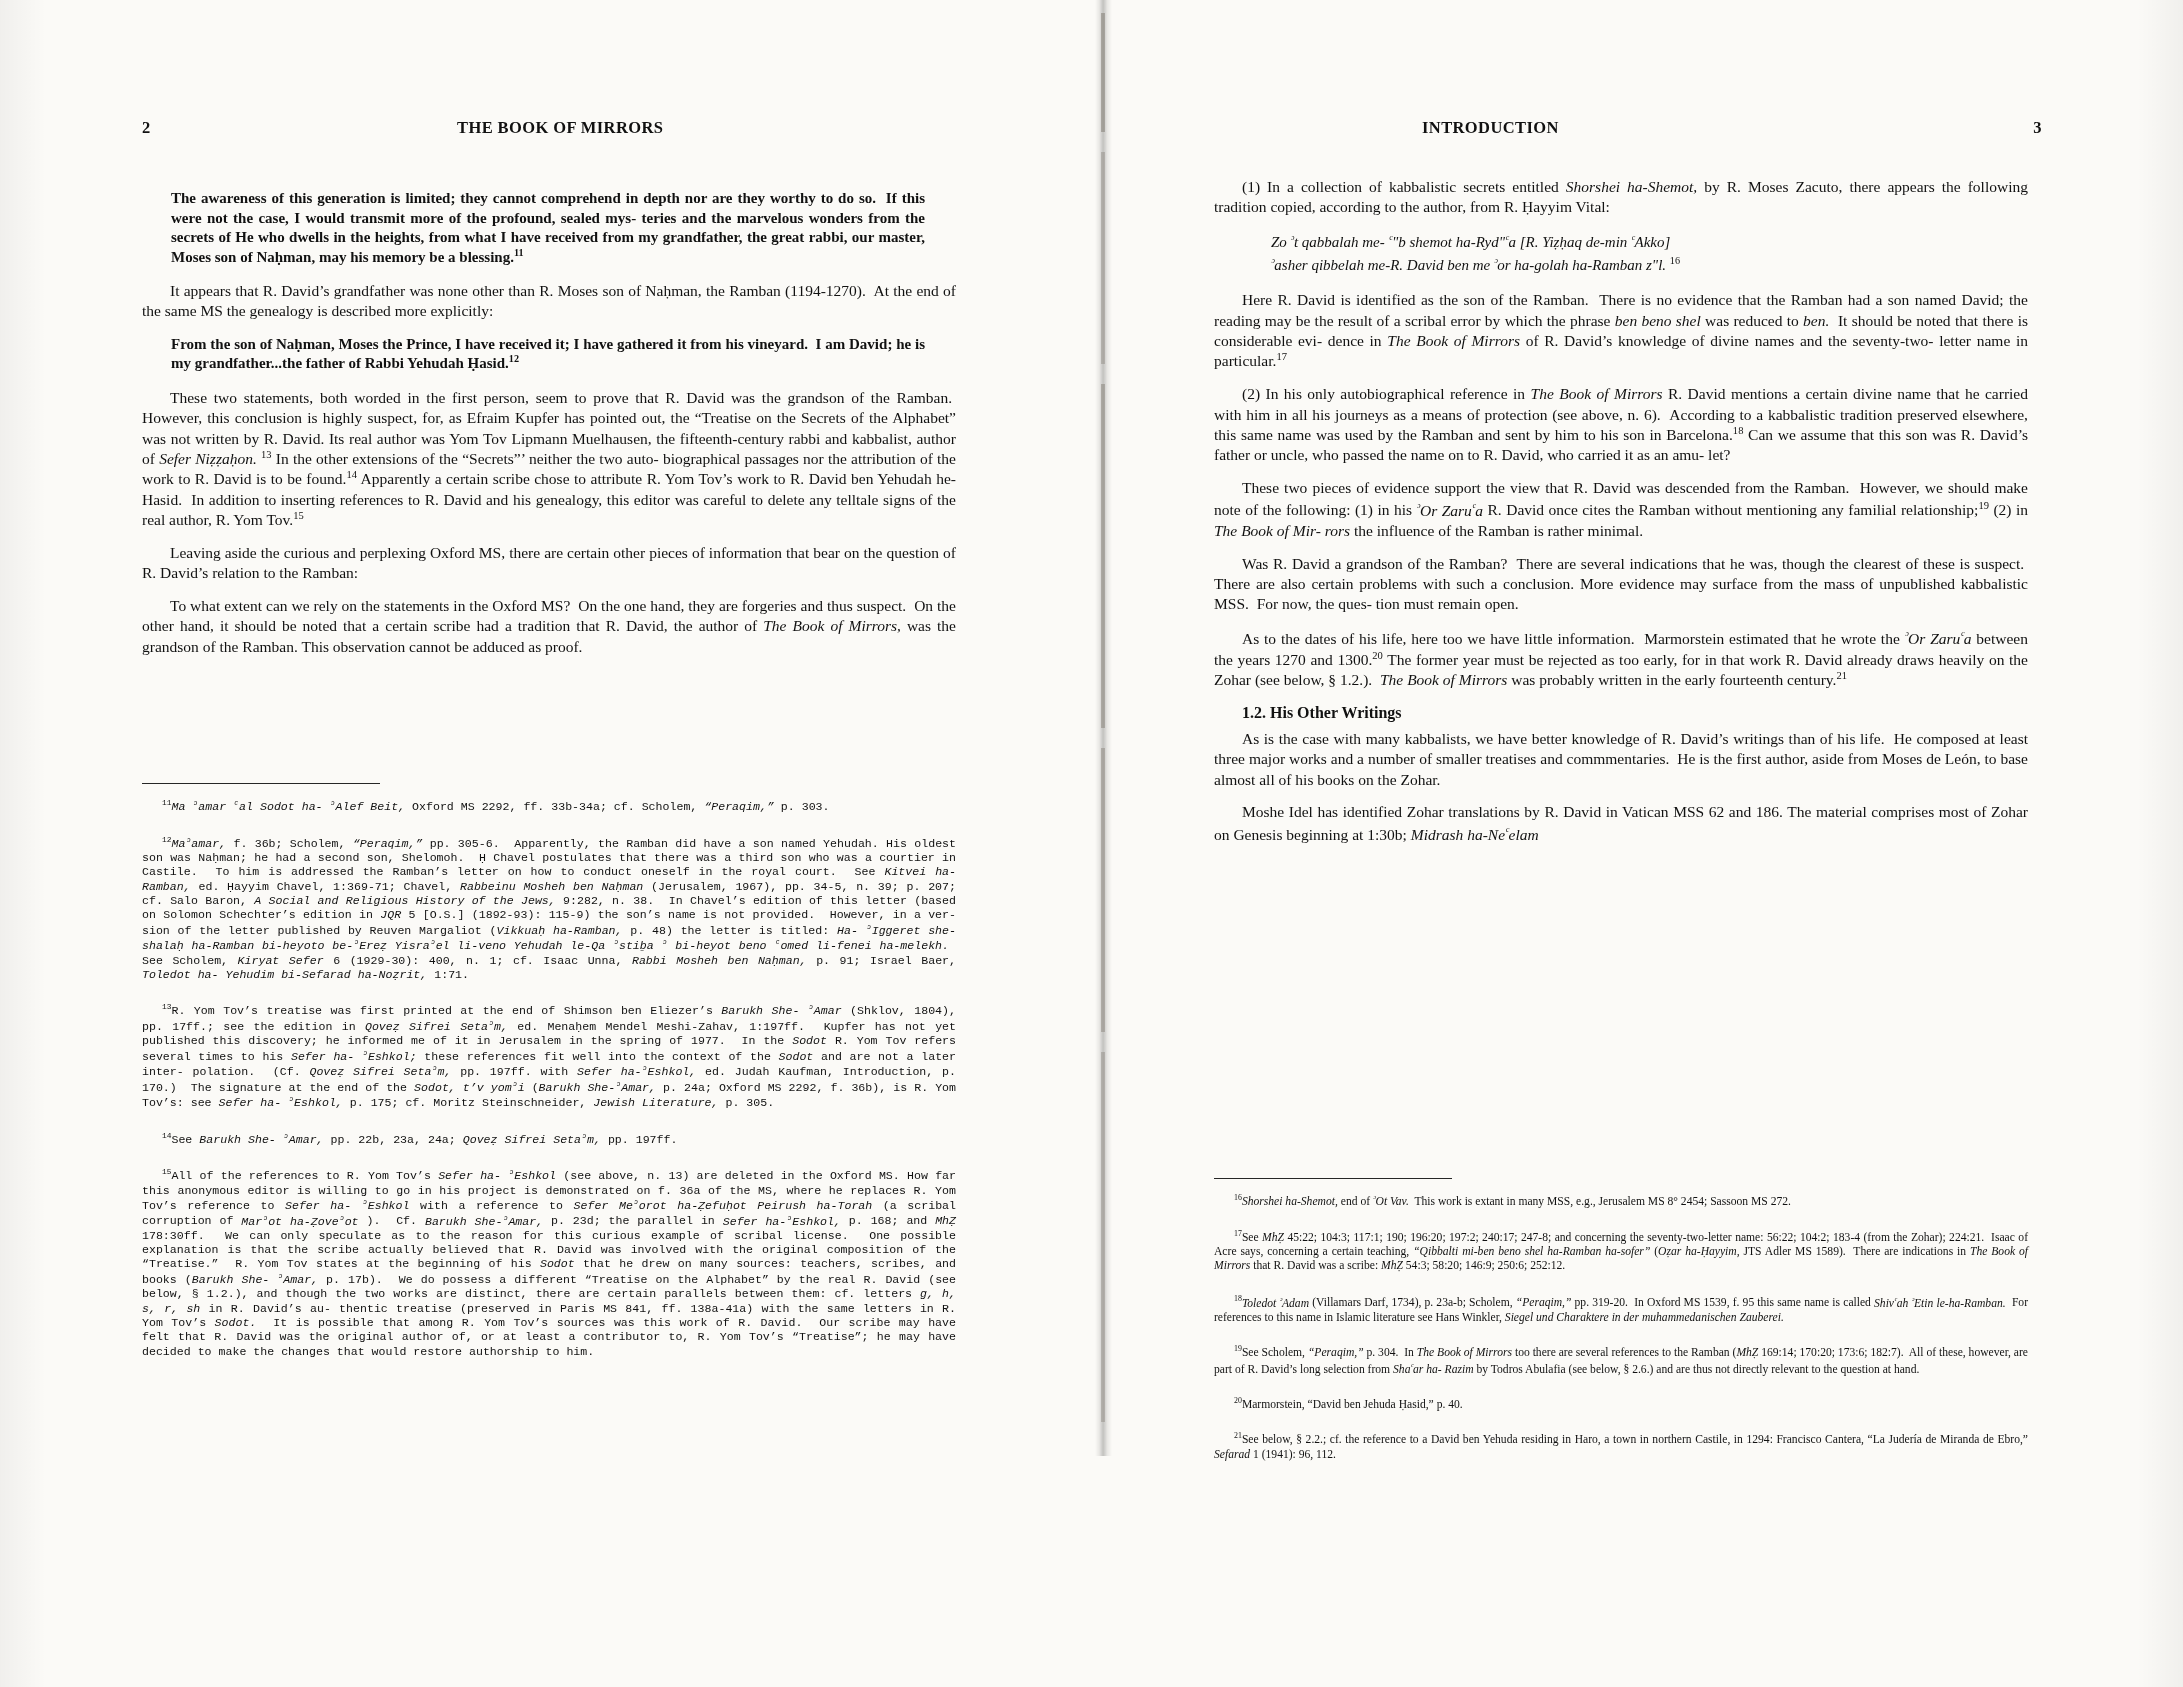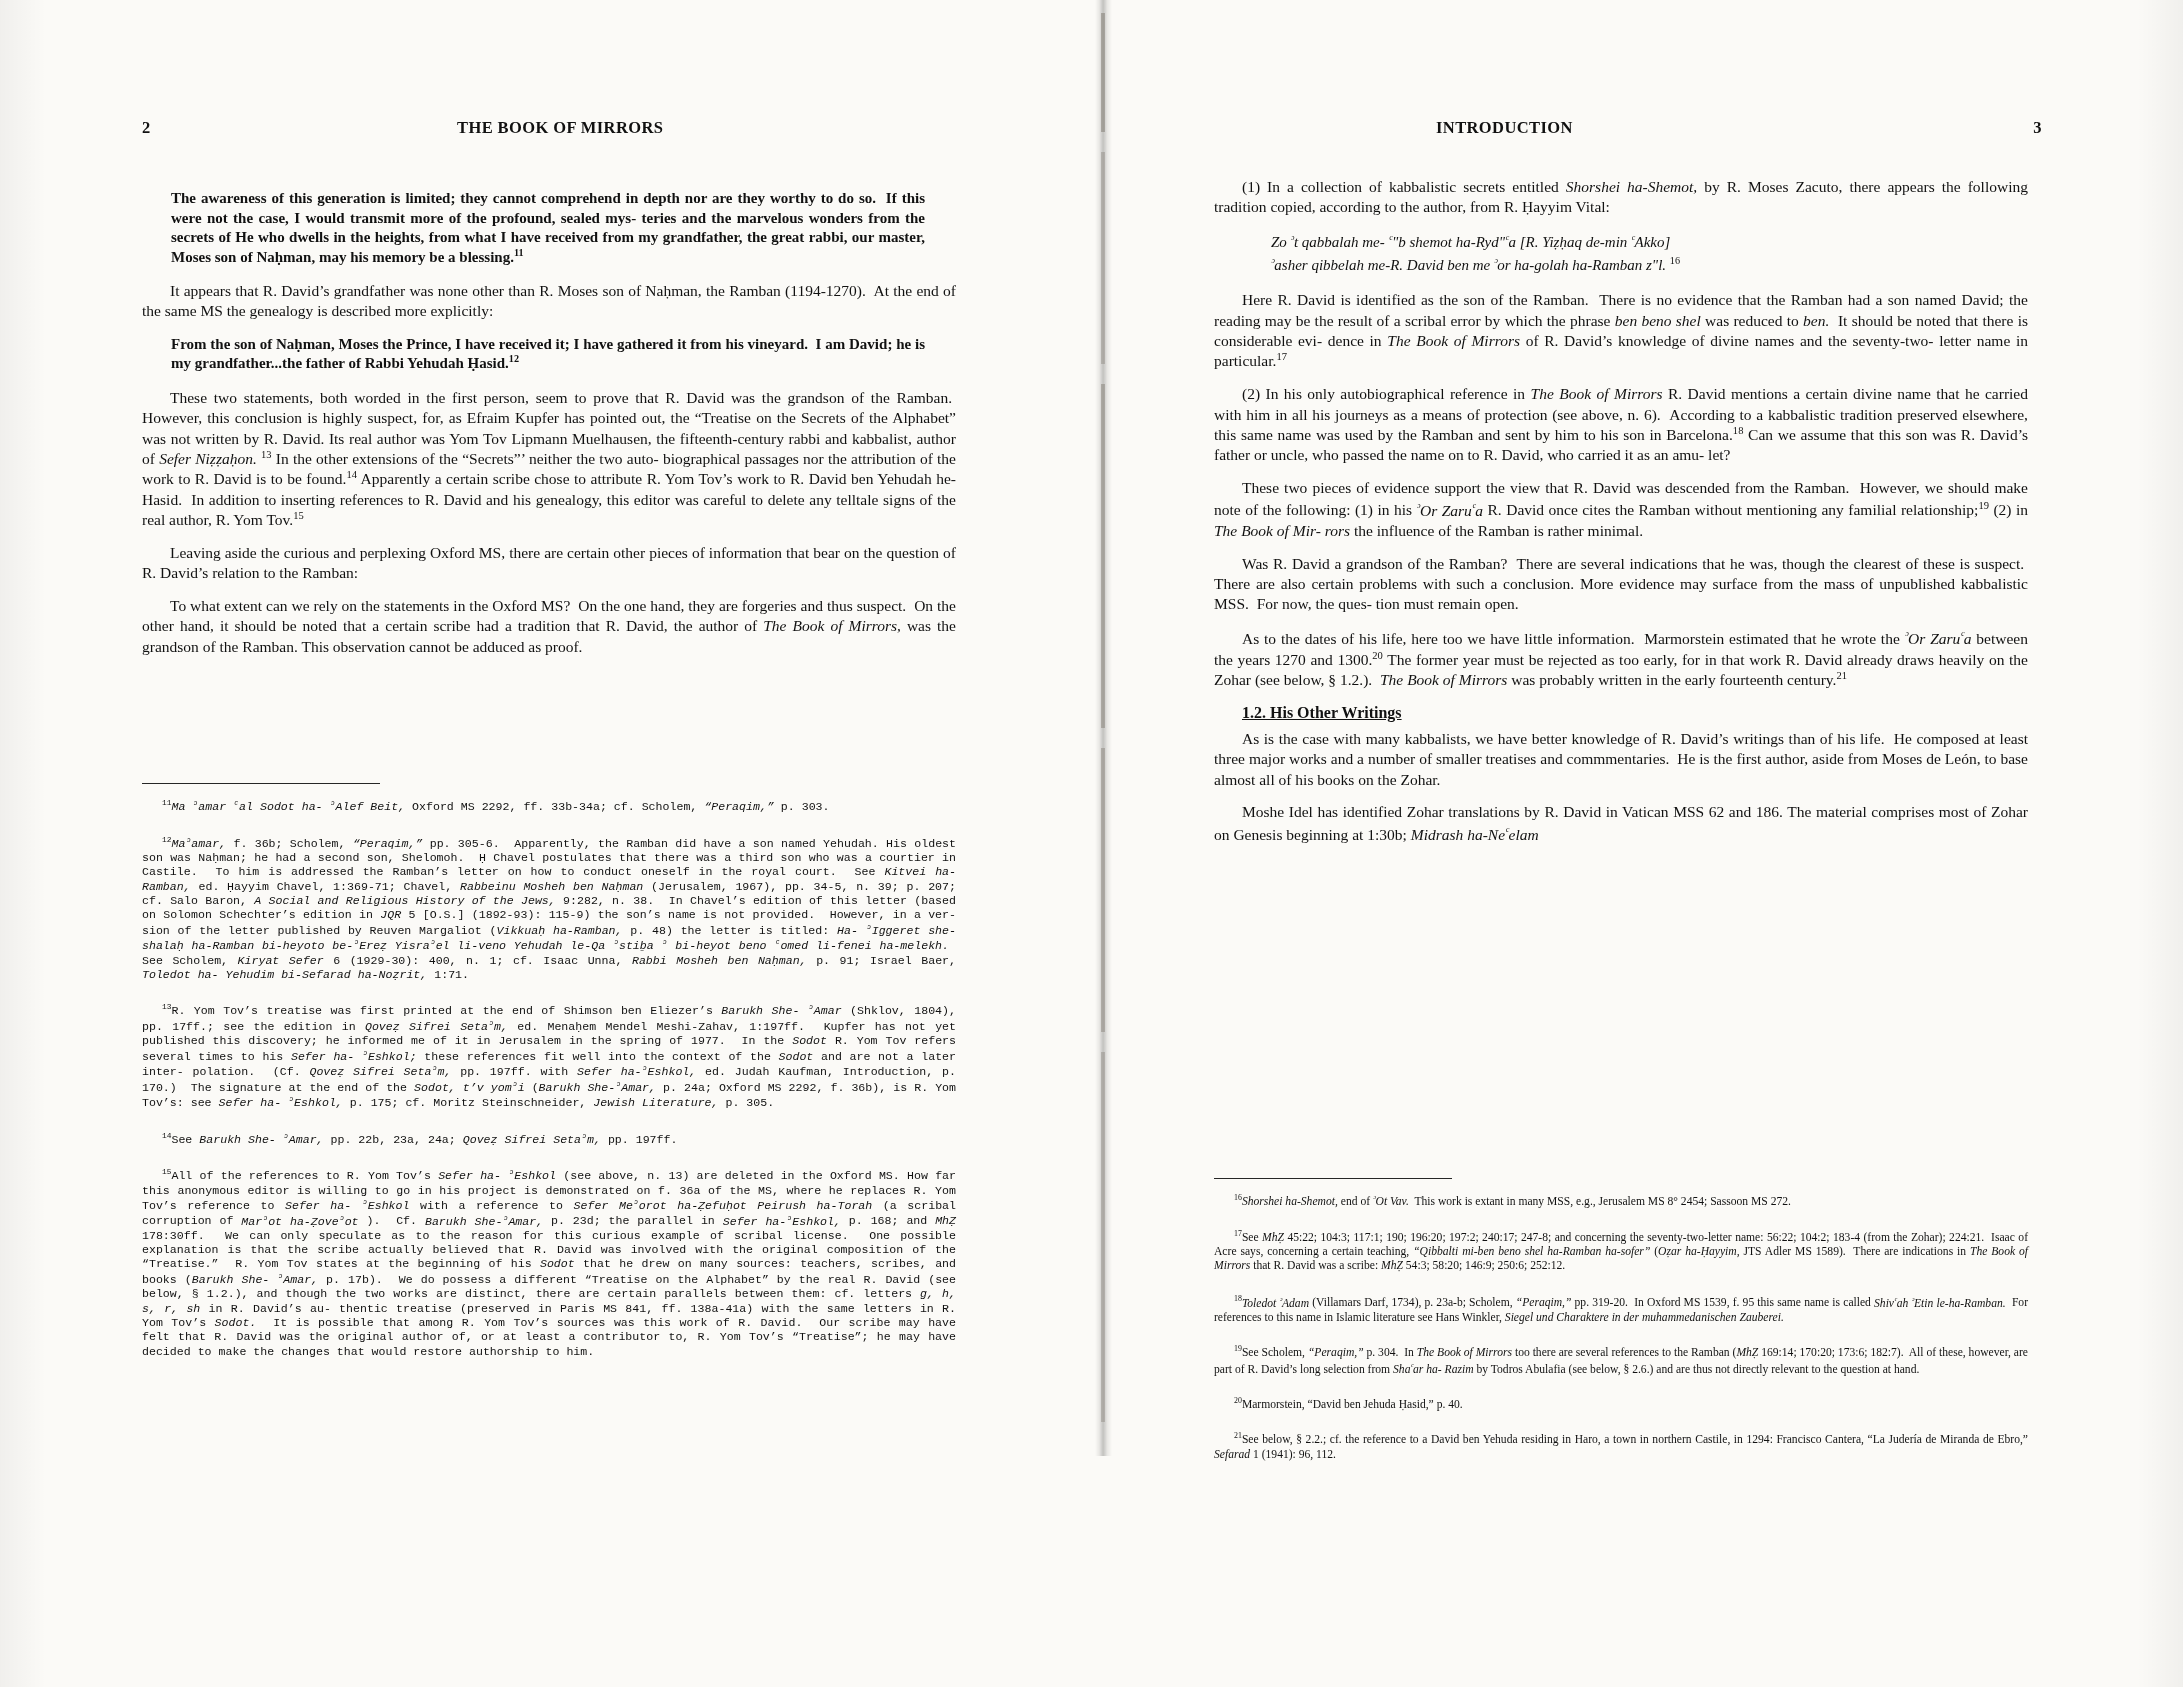--- a/index.html
+++ b/index.html
@@ -59,21 +59,21 @@
   
   .runhead {
     position: absolute;
     top: 118px;
     font-size: 16.5px;
     font-weight: bold;
     letter-spacing: 0.4px;
   }
   .left .runhead-folio  { left: 142px; }
   .left .runhead-title  { left: 457px; }
-  .right .runhead-title { left: 344px; text-align: center; }
+  .right .runhead-title { left: 330px; text-align: center; }
   .right .runhead-folio { right: 142px; }
 
   
   .col {
     position: absolute;
     top: 177px;
     width: 814px;
     font-size: 15.5px;
     line-height: 1.31;
     text-align: justify;
@@ -107,21 +107,20 @@
     text-indent: 0;
   }
   .verse .ln { display: block; white-space: nowrap; }
 
   
   .sec-head {
     margin: 25px 0 17px 0;
     font-size: 16px;
     font-weight: bold;
     text-indent: 0;
-    text-decoration: underline;
   }
 
   
   .fn-rule {
     position: absolute;
     height: 1px;
     background: #262626;
     width: 238px;
   }
   .left .fn-rule  { left: 142px; top: 783px; }

